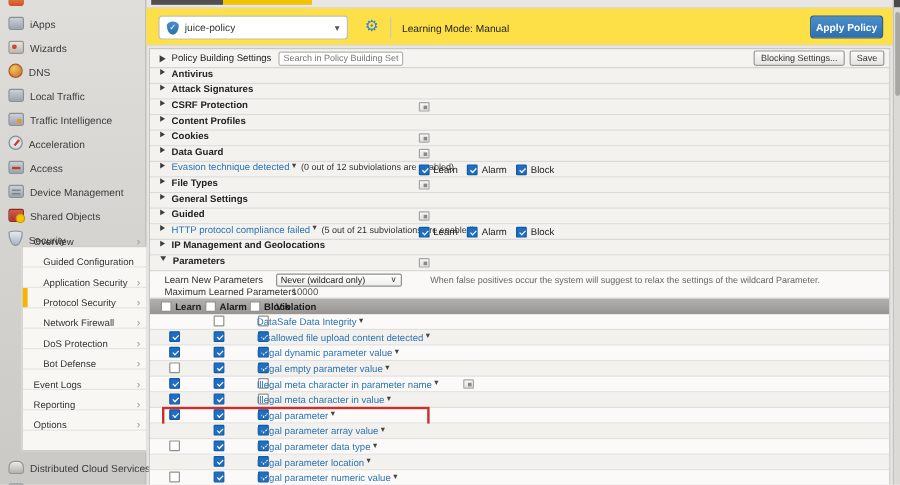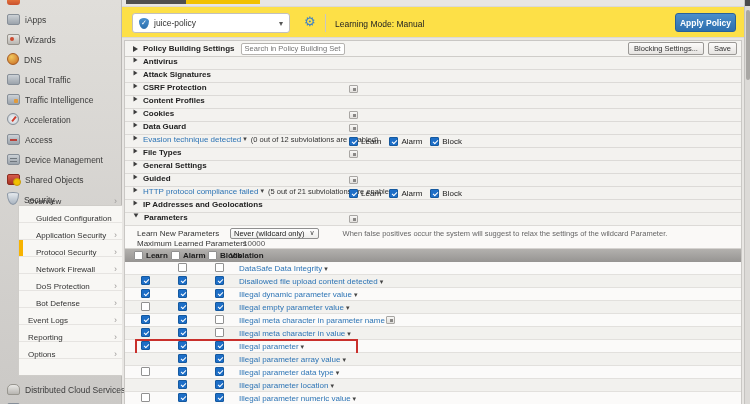--- a/index.html
+++ b/index.html
@@ -64,21 +64,21 @@
     background:linear-gradient(#4a8ecb,#2e6fae);color:#fff;font-weight:bold;font-size:8.5px;
     font-family:Liberation Sans, sans-serif;cursor:pointer}
 
   .panel{position:absolute;left:2px;right:2px;top:40px;bottom:0;background:#f5f4f1;
     border:1px solid #c9c7c4;border-bottom:none;overflow:hidden}
   .panel-head{height:16px;display:flex;align-items:center;padding:0 4px 0 8px;border-bottom:1px solid #cfcdc9}
   .tri{width:0;height:0;border-top:3.5px solid transparent;border-bottom:3.5px solid transparent;
     border-left:5px solid #3c3c3c;display:inline-block;flex:none}
   .tri.down{border-left:3.5px solid transparent;border-right:3.5px solid transparent;
     border-top:5px solid #3c3c3c;border-bottom:none}
-  .ph-title{font-weight:bold;font-size:8px;margin:0 6px 0 5px;white-space:nowrap}
+  .ph-title{font-weight:normal;font-size:8px;margin:0 6px 0 5px;white-space:nowrap}
   .search{width:104px;height:12px;font-size:7.5px;border:1px solid #b5b3b0;border-radius:2px;
     padding:0 3px;color:#777;background:#fff;font-family:"Liberation Sans",sans-serif}
   .gbtn{margin-left:4px;font-size:7.5px;height:13px;padding:0 5px;border:1px solid #9a9895;border-radius:2px;
     background:linear-gradient(#fcfbfa,#e6e4e1);color:#333;font-family:"Liberation Sans",sans-serif;cursor:pointer;white-space:nowrap}
   .gbtn.first{margin-left:auto}
 
   .sec-row{height:13px;display:flex;align-items:flex-start;padding-left:8px;background:#f3f2ef;
     border-bottom:1px solid #dcdad7;position:relative;cursor:pointer;white-space:nowrap}
   .sec-row .tri{margin-right:5px;transform:scale(.8)}
   .sec-label{font-weight:bold;color:#222;font-size:8px}
@@ -98,36 +98,36 @@
   .cb{display:inline-block;width:9px;height:9px;border:1px solid #919191;background:#fff;border-radius:1px;position:relative;cursor:pointer;flex:none}
   .cb-on{background:#1d6ec7;border-color:#15599f}
   .cb-on::after{content:"";position:absolute;left:1.5px;top:2px;width:4px;height:2px;
     border-left:1.5px solid #fff;border-bottom:1.5px solid #fff;transform:rotate(-45deg)}
   .cb-none{visibility:hidden}
 
   .param-detail{height:23px;background:#faf9f7;border-bottom:1px solid #d5d3d0;padding:2px 0 0 12px}
   .frow{height:10px;display:flex;align-items:center;white-space:nowrap}
   .flabel{width:93px;font-size:8px;color:#333;flex:none}
   .select{display:inline-flex;align-items:center;height:11px;border:1px solid #8f8f8f;border-radius:2px;
-    background:linear-gradient(#fefefe,#eeeeec);font-size:7.5px;padding:0 3px;gap:5px;cursor:pointer}
+    background:linear-gradient(#fefefe,#eeeeec);font-size:7.5px;padding:0 3px;gap:21px;cursor:pointer}
   .sel-caret{color:#444;font-size:7px}
   .sel-caret::after{content:"∨"}
   .hint{font-size:7.5px;color:#666;margin-left:24px}
   .fvalue{font-size:8px;color:#555;margin-left:13px}
 
   .thead{height:13px;background:linear-gradient(#b3b1ae,#969492);display:flex;align-items:center;
     padding-left:9px;position:relative;font-size:8px;font-weight:bold;color:#1b1b1b}
   .hcell{width:37px;display:flex;align-items:center;gap:3px;flex:none}
   .hviol{position:absolute;left:105px}
   .trow{height:13px;display:flex;align-items:center;padding-left:9px;border-bottom:1px solid #e2e0dd;position:relative}
   .tbody .trow:nth-child(even){background:#f2f1ee}
   .tbody .trow:nth-child(odd){background:#fbfaf9}
   .ccell{width:37px;flex:none}
   .ccell .cb{margin-left:7px}
-  .viol{position:absolute;left:114px;display:flex;align-items:center;white-space:nowrap}
+  .viol{position:absolute;left:89px;display:flex;align-items:flex-start;white-space:nowrap}
   .vlink{font-size:8px;color:#2d74b5;text-decoration:none;cursor:pointer}
   .trow .flag{position:absolute;left:261px;top:2px}
   .trow.hl::after{content:"";position:absolute;left:10px;top:-1px;width:219px;height:15px;
     border:2px solid #c9302c;pointer-events:none}
 
   .scroll{position:absolute;right:0;top:0;width:6px;height:404px;background:#dcdad7;border-left:1px solid #c5c3c0}
   .scroll-top{height:6px;background:#4a4a4a}
   .thumb{position:absolute;top:10px;left:1px;width:4px;height:70px;background:#a9a7a4;border-radius:2px;cursor:pointer}
 </style>
 </head>
@@ -394,21 +394,21 @@
             <span class="cklbl">Learn</span>
             <span class="cb cb-on"></span>
             <span class="cklbl">Alarm</span>
             <span class="cb cb-on"></span>
             <span class="cklbl">Block</span>
           </span>
         </div>
 
         <div class="sec-row">
           <span class="tri"></span>
-          <span class="sec-label">IP Addresses and Geolocations</span>
+          <span class="sec-label">IP Management and Geolocations</span>
 
           <span class="suffix"></span>
 
         </div>
 
         <div class="sec-row">
           <span class="tri down"></span>
           <span class="sec-label">Parameters</span>
 
           <span class="suffix"></span>

